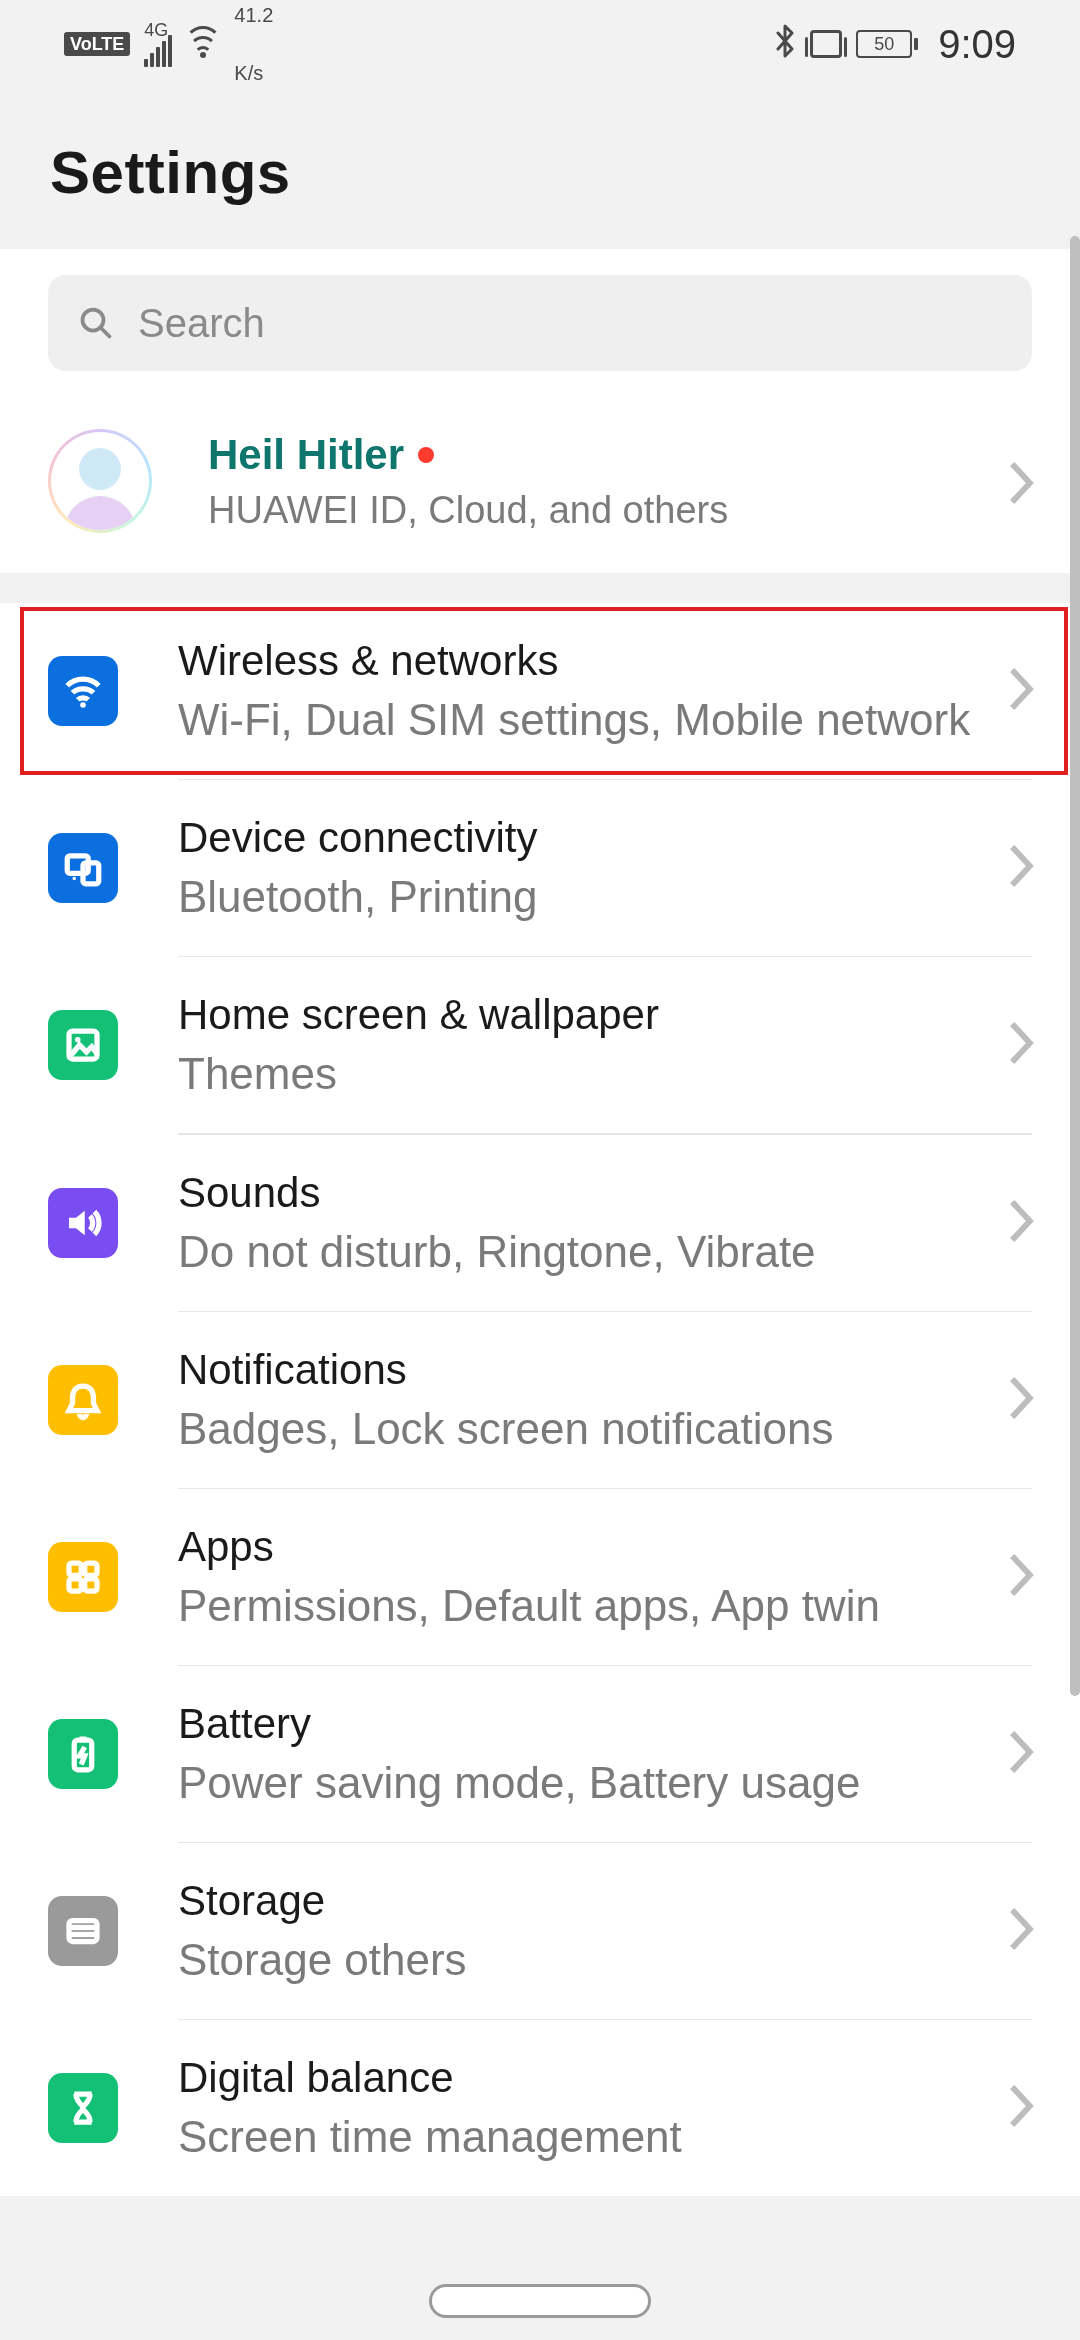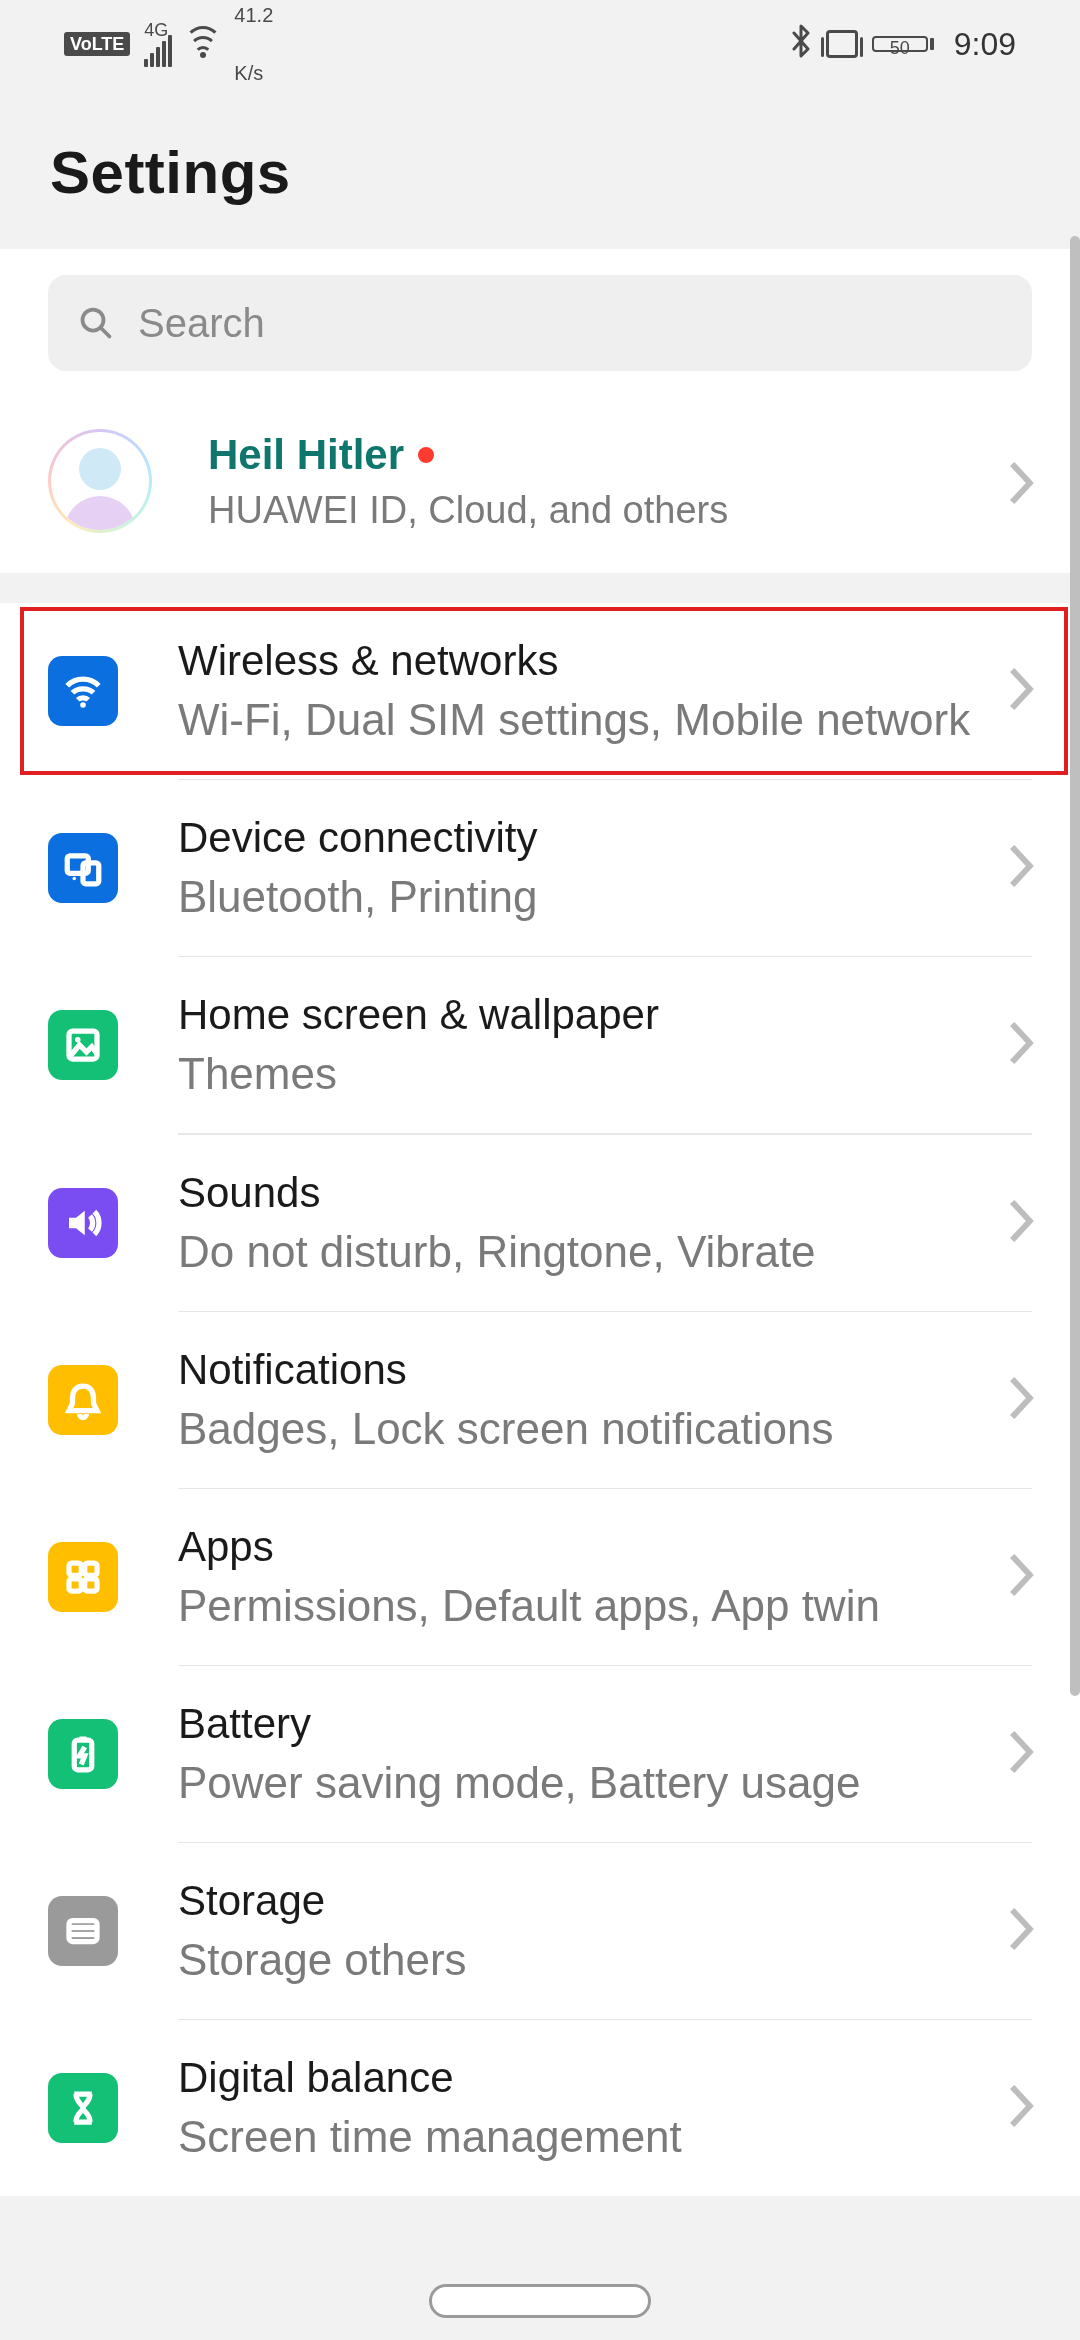--- a/index.html
+++ b/index.html
@@ -16,23 +16,23 @@
   .wifi-ico { position:relative; width:34px; height:28px; }
   .wifi-ico::before { content:""; position:absolute; bottom:0; left:50%; width:6px; height:6px; background:#4a4a4a; border-radius:50%; transform:translateX(-50%);}
   .wifi-ico .arc{ position:absolute; bottom:-6px; left:50%; border:3px solid #4a4a4a; border-bottom:none; border-left-color:transparent; border-right-color:transparent; border-radius:50%; transform:translateX(-50%);}
   .wifi-ico .a1{ width:18px;height:18px;} .wifi-ico .a2{width:28px;height:28px;} .wifi-ico .a3{width:38px;height:38px;}
   .speed-col { display:flex; flex-direction:column; line-height:1; font-size:20px;gap:38px; }
   .bt-ico { font-size:30px; }
   .vibrate-ico { width:32px; height:28px; border:3px solid #4a4a4a; border-radius:4px; position:relative; }
   .vibrate-ico::before, .vibrate-ico::after{ content:""; position:absolute; top:4px; height:20px; width:3px; background:#4a4a4a; border-radius:2px;}
   .vibrate-ico::before{ left:-8px;} .vibrate-ico::after{ right:-8px;}
   .batt { display:inline-flex; align-items:center; gap:2px;}
-  .batt .body{ border:2px solid #4a4a4a; width:56px; height:16px; border-radius:4px; display:flex; align-items:flex-start; justify-content:center; font-size:18px;}
+  .batt .body{ border:2px solid #4a4a4a; width:56px; height:28px; border-radius:4px; display:flex; align-items:center; justify-content:center; font-size:18px;}
   .batt .tip{ width:4px; height:12px; background:#4a4a4a; border-radius:1px;}
-  .clock { font-size:32px; font-weight:400; color:#333; margin-left:6px;}
+  .clock { font-size:40px; font-weight:400; color:#333; margin-left:6px;}
 
   
   .header { padding: 50px 50px 42px 50px; }
   .header h1 { font-size: 60px; font-weight: 700; letter-spacing: 0.5px; }
 
   
   .content { background: #fff; }
 
   
   .search-wrap { padding: 26px 48px 26px 48px; background:#fff;}

